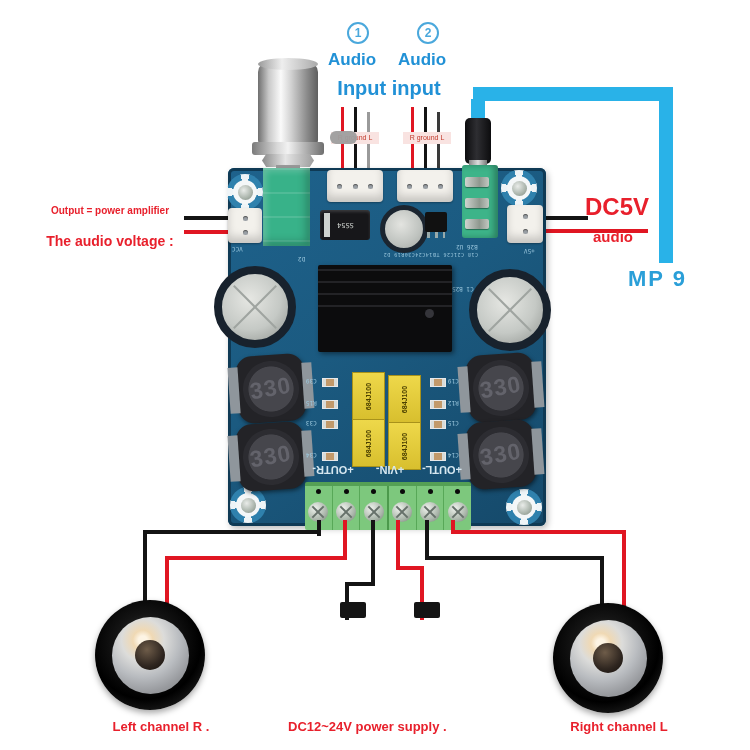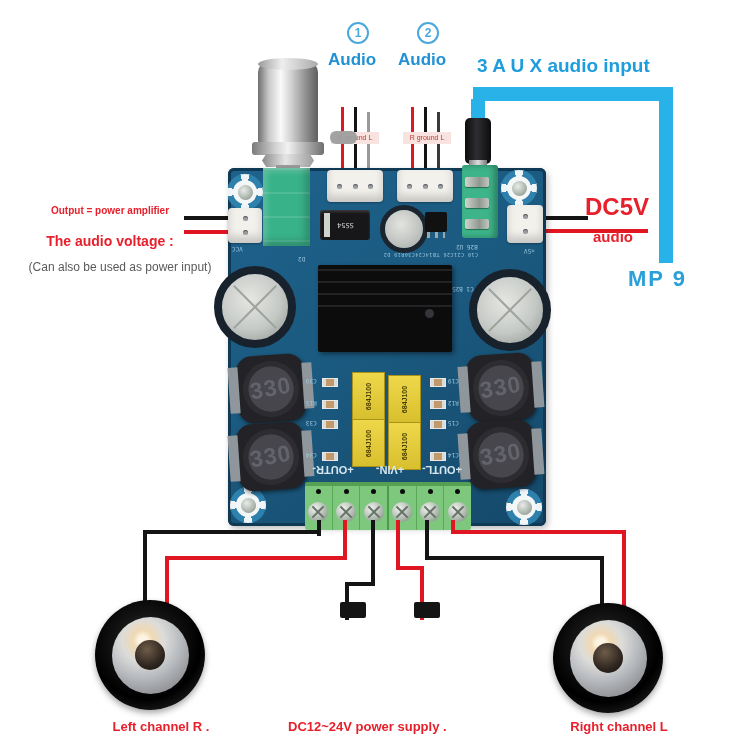--- a/index.html
+++ b/index.html
@@ -141,21 +141,21 @@
 </style>
 </head>
 <body>
 
 <div class="canvas">
 
   <div class="abs circnum" style="left:347px;top:22px;">1</div>
   <div class="abs circnum" style="left:417px;top:22px;">2</div>
   <div class="abs blue" style="left:328px;top:50px;width:48px;text-align:center;font-size:17px;">Audio</div>
   <div class="abs blue" style="left:398px;top:50px;width:48px;text-align:center;font-size:17px;">Audio</div>
-  <div class="abs blue" style="left:477px;top:55px;font-size:19px;font-weight:bold;color:#1e9ddd;">3 A U X audio input</div>
+  <div class="abs blue" style="left:330px;top:77px;width:118px;text-align:center;font-size:20px;">Input input</div>
 
   <div class="auxline" style="left:473px;top:87px;width:200px;height:14px;"></div>
   <div class="auxline" style="left:659px;top:87px;width:14px;height:176px;"></div>
   <div class="auxline" style="left:471px;top:99px;width:14px;height:22px;border-radius:0 0 4px 4px;"></div>
   <div class="plug-body"></div>
   <div class="plug-band"></div>
   <div class="plug-tip"></div>
 
   <div class="abs blue" style="left:628px;top:266px;font-size:22px;letter-spacing:2px;color:#2a9fd8;">MP 9</div>
 
@@ -165,21 +165,20 @@
   <div class="abs pinstrip" style="left:331px;top:132px;width:48px;">R ground L</div>
   <div class="abs" style="left:330px;top:131px;width:27px;height:13px;background:#9e9e9e;border-radius:6px;opacity:.95;"></div>
 
   <div class="wr" style="left:411px;top:107px;width:3px;height:63px;"></div>
   <div class="wb" style="left:424px;top:107px;width:3px;height:63px;"></div>
   <div class="wb" style="left:437px;top:112px;width:3px;height:58px;background:#3a3a3a;"></div>
   <div class="abs pinstrip" style="left:403px;top:132px;width:48px;">R ground L</div>
 
   <div class="abs red" style="left:40px;top:205px;width:140px;text-align:center;font-size:10px;">Output = power amplifier</div>
   <div class="abs red" style="left:40px;top:233px;width:140px;text-align:center;font-size:14px;">The audio voltage :</div>
-  <div class="abs gray" style="left:25px;top:260px;width:190px;text-align:center;font-size:12px;">(Can also be used as power input)</div>
   <div class="wb" style="left:184px;top:216px;width:46px;height:4px;"></div>
   <div class="wr" style="left:184px;top:230px;width:46px;height:4px;"></div>
 
   <div class="wb" style="left:544px;top:216px;width:44px;height:4px;"></div>
   <div class="wr" style="left:544px;top:229px;width:104px;height:4px;"></div>
   <div class="abs red" style="left:585px;top:193px;font-size:24px;">DC5V</div>
   <div class="abs red" style="left:593px;top:228px;font-size:15px;">audio</div>
 
   <div class="knob-body"></div>
   <div class="knob-nut"></div>

